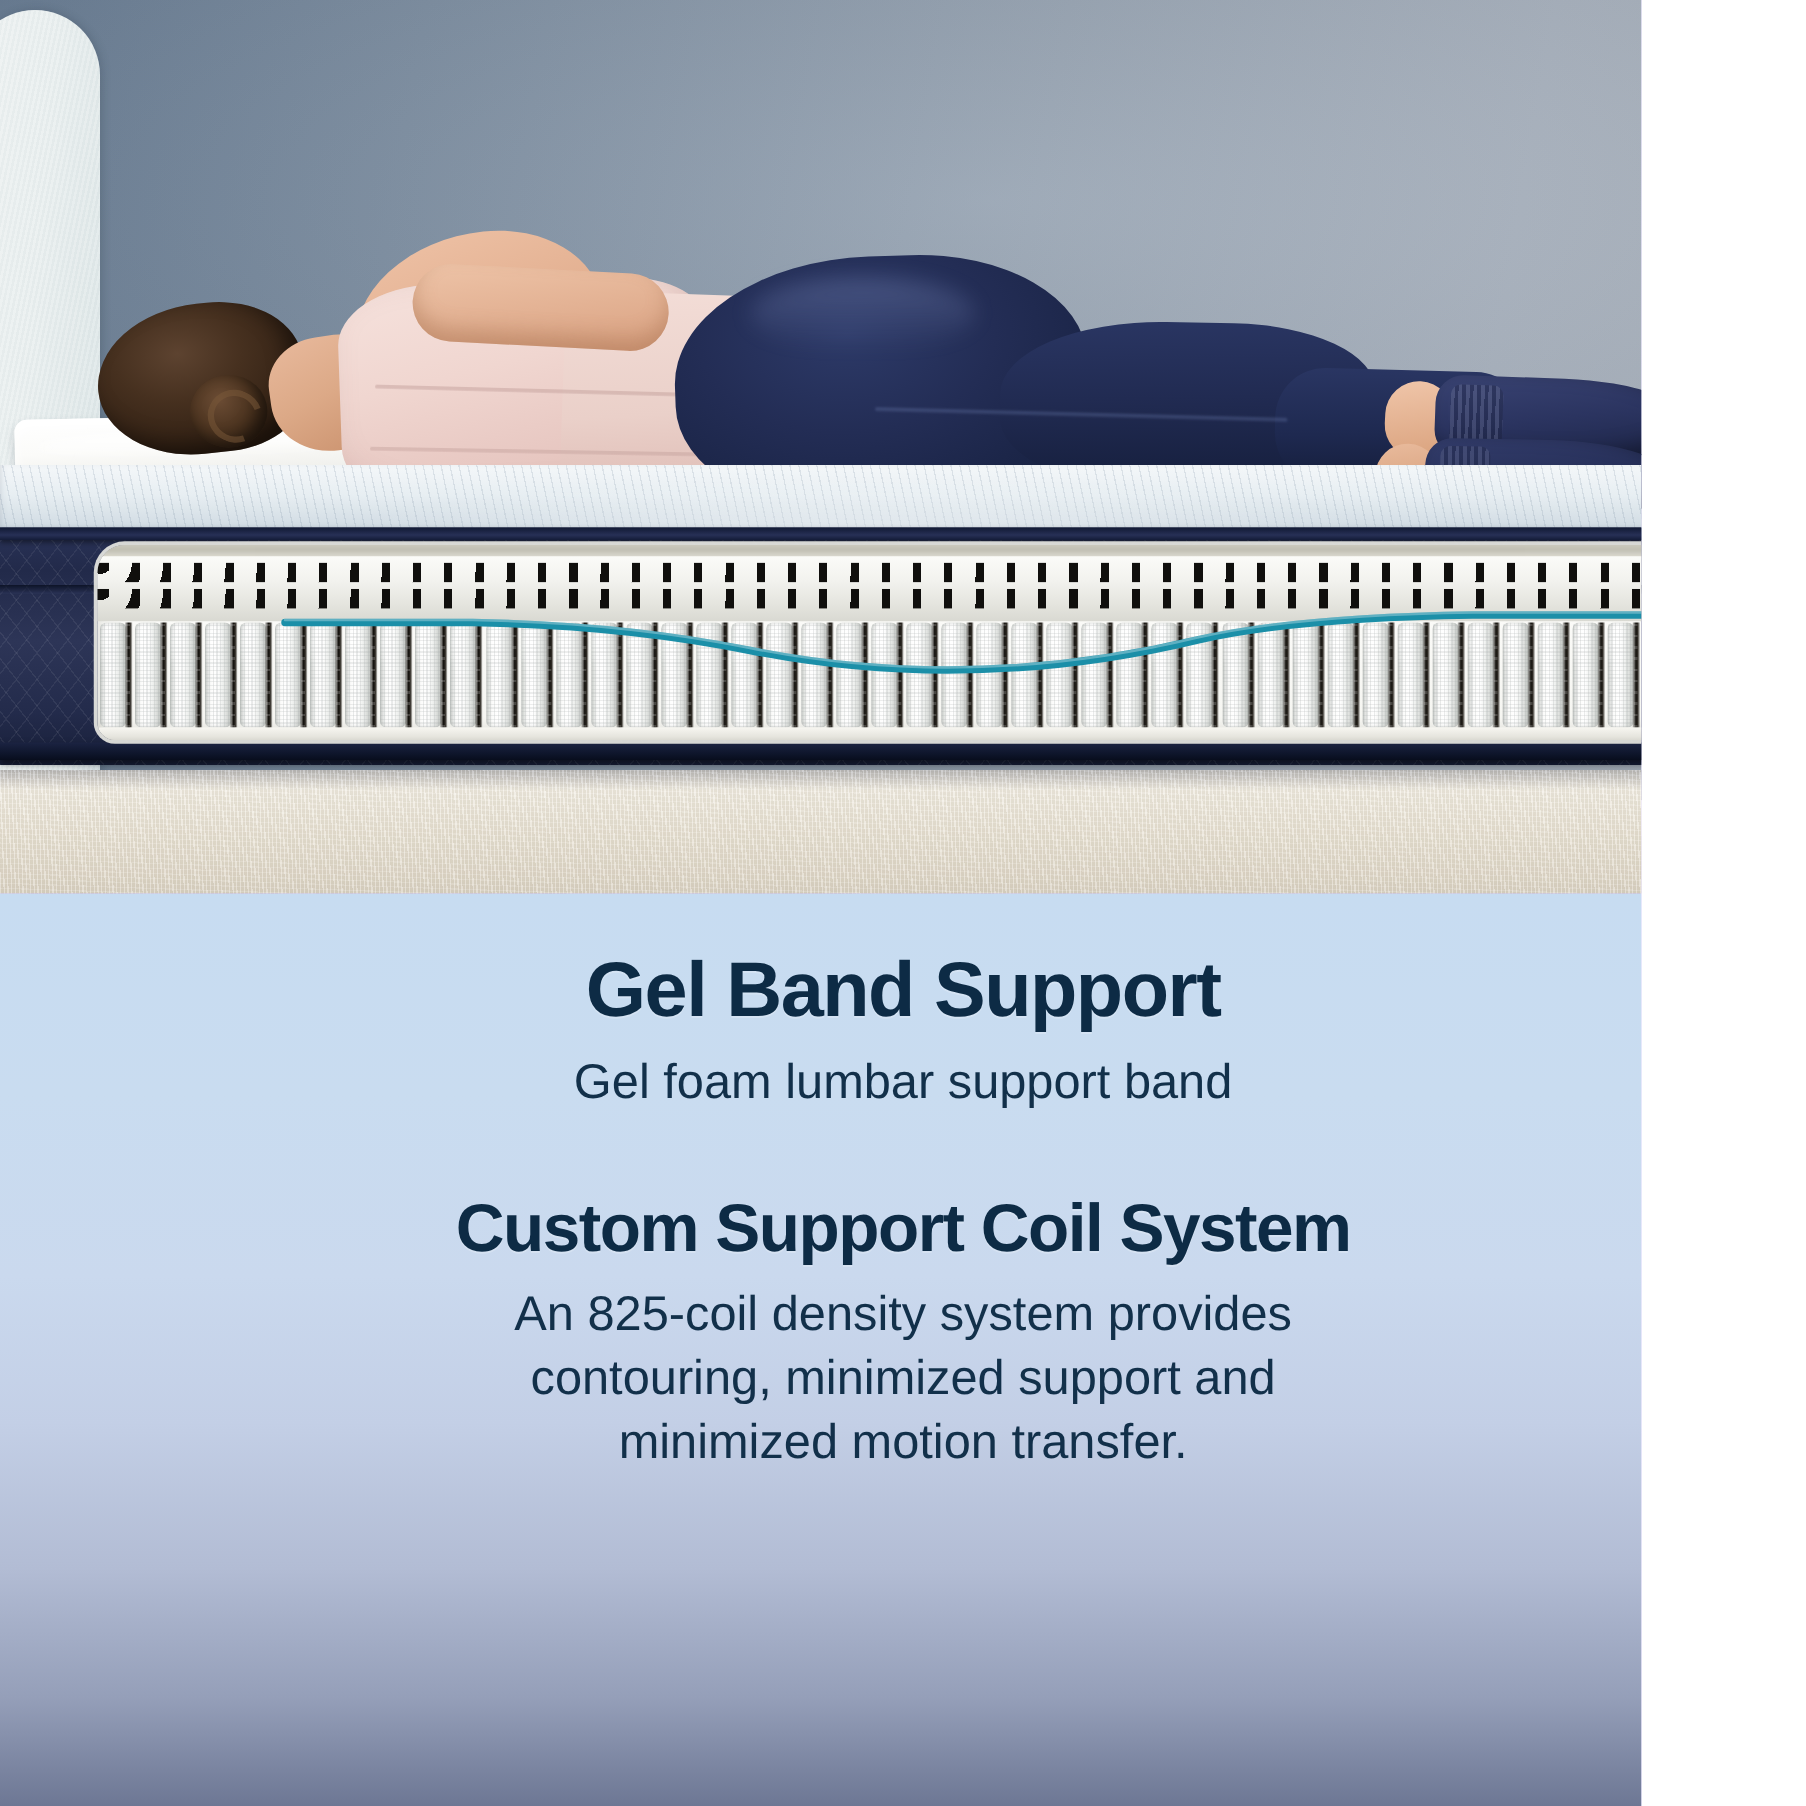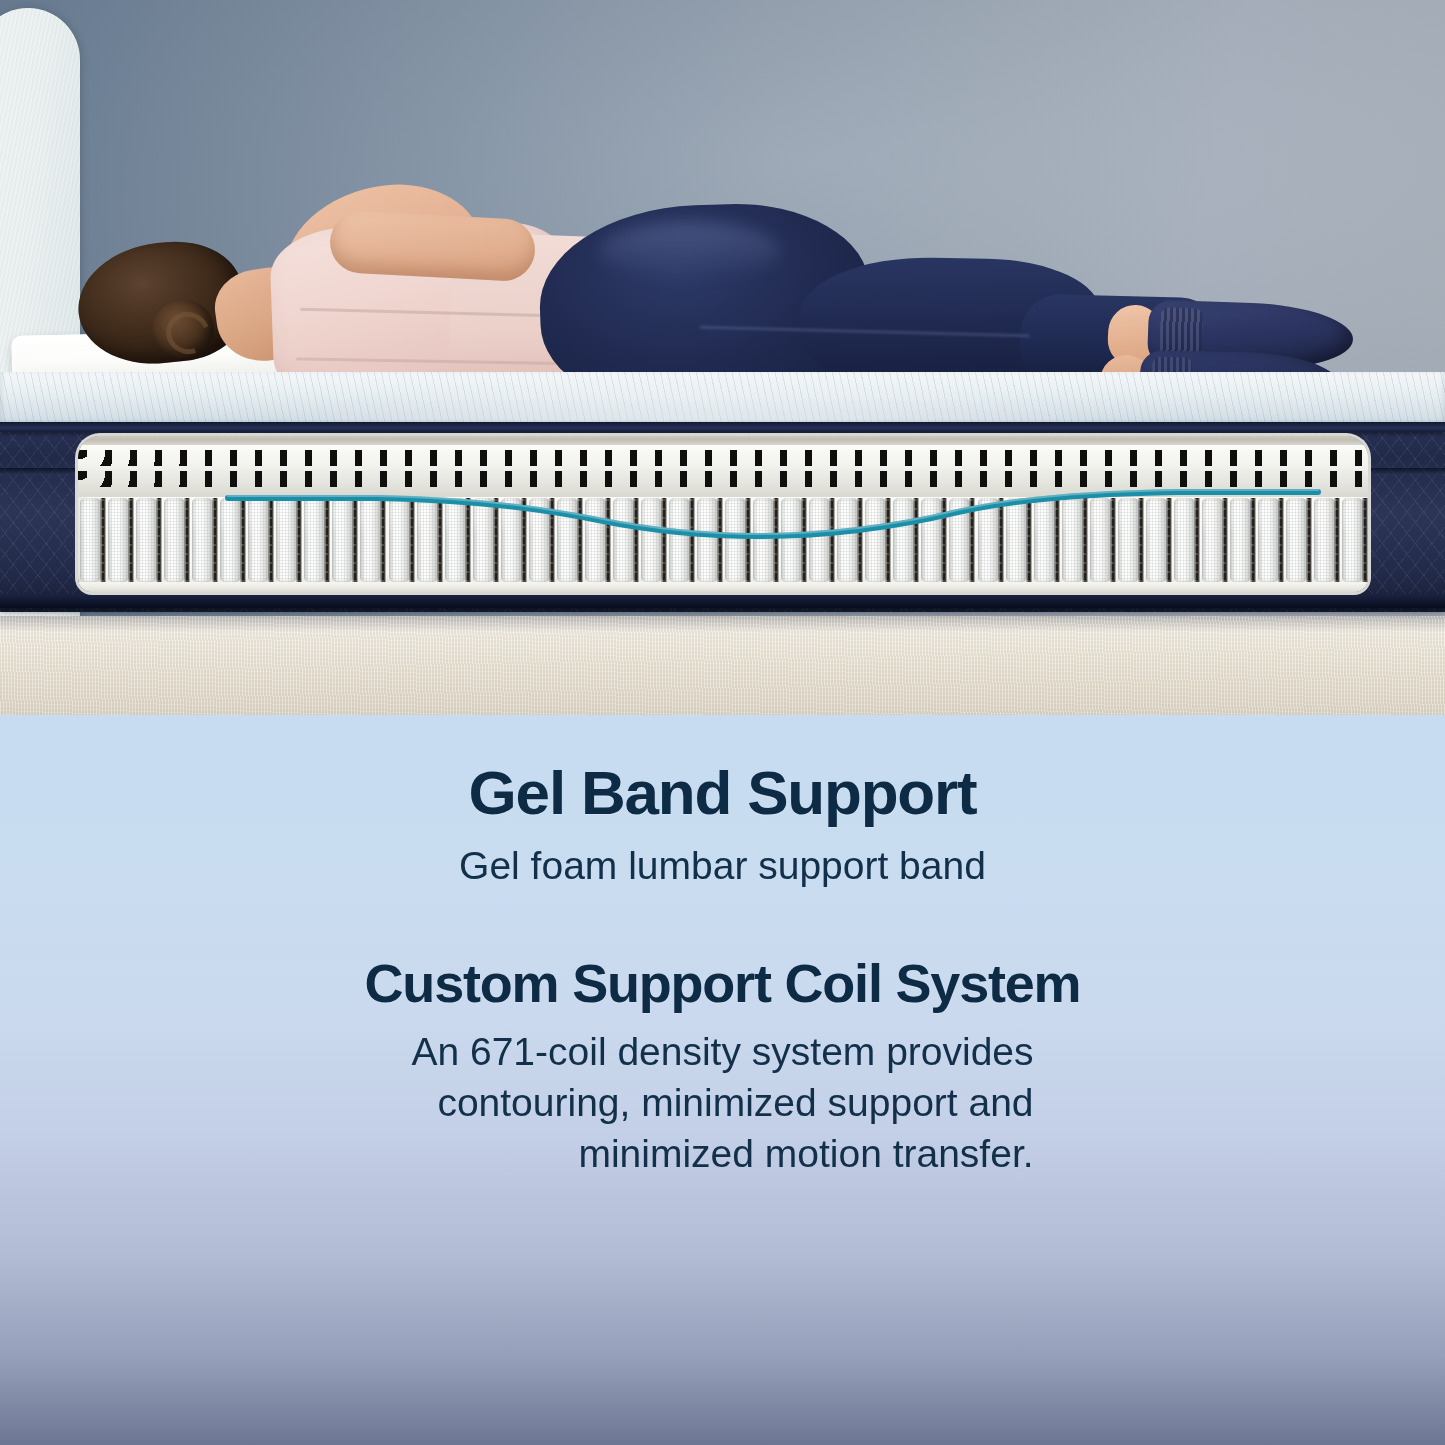--- a/index.html
+++ b/index.html
@@ -1,18 +1,18 @@
 <!DOCTYPE html>
 <html><head>
 <meta charset="utf-8">
 <style>
   html,body{margin:0;padding:0;background:#fff;}
   body{font-family:"Liberation Sans","DejaVu Sans",sans-serif;}
 
-  #page{position:relative;width:1445px;height:1445px;overflow:hidden;background:#c4b5fd;}
+  #page{position:relative;width:1313px;height:1445px;overflow:hidden;background:#c4b5fd;}
 
   
   #photo{position:absolute;left:0;top:0;width:1445px;height:715px;overflow:hidden;}
 
   .wall{position:absolute;left:0;top:0;width:1445px;height:640px;
         background:linear-gradient(100deg,#6a7f97 0%,#7b8da1 22%,#95a2b1 55%,#a8b2bf 80%,#aeb7c2 100%);}
   .wall-vig{position:absolute;left:0;top:0;width:1445px;height:640px;
         background:radial-gradient(ellipse 90% 70% at 55% 25%,rgba(255,255,255,.10),rgba(0,0,0,.10) 95%);}
 
   
@@ -200,21 +200,21 @@
   
   #panel{position:absolute;left:0;top:715px;width:1445px;height:730px;
         background:linear-gradient(180deg,#c7dcf1 0%,#c9dcf0 22%,#cad9ee 42%,#c3cfe6 58%,#b2bcd4 74%,#959fb9 88%,#6d7794 100%);
         display:flex;flex-direction:column;align-items:center;
         padding-top:46px;box-sizing:border-box;}
 
   .h1{font-size:62px;font-weight:700;letter-spacing:-1.2px;color:#0d2b45;
       text-align:center;line-height:1.03;white-space:nowrap;
       text-shadow:0 1px 0 rgba(255,255,255,.22);}
   .h1.two{font-size:54px;}
-  .sub{font-size:39px;font-weight:400;color:#12304a;text-align:right;
+  .sub{font-size:39px;font-weight:400;color:#12304a;text-align:center;
       line-height:1.30;margin-top:16px;}
   .gap{height:64px;}
 </style>
 </head>
 <body>
 
 <div id="page">
 
   <div id="photo">
 
@@ -530,19 +530,19 @@
 
     <div class="h1">Gel Band Support</div>
     <div class="sub">
       <div>Gel foam lumbar support band</div>
     </div>
 
     <div class="gap"></div>
 
     <div class="h1 two">Custom Support Coil System</div>
     <div class="sub">
-      <div>An 671-coil density system provides</div>
+      <div>An 825-coil density system provides</div>
       <div>contouring, minimized support and</div>
       <div>minimized motion transfer.</div>
     </div>
   </div>
 
 </div>
 
 </body></html>

